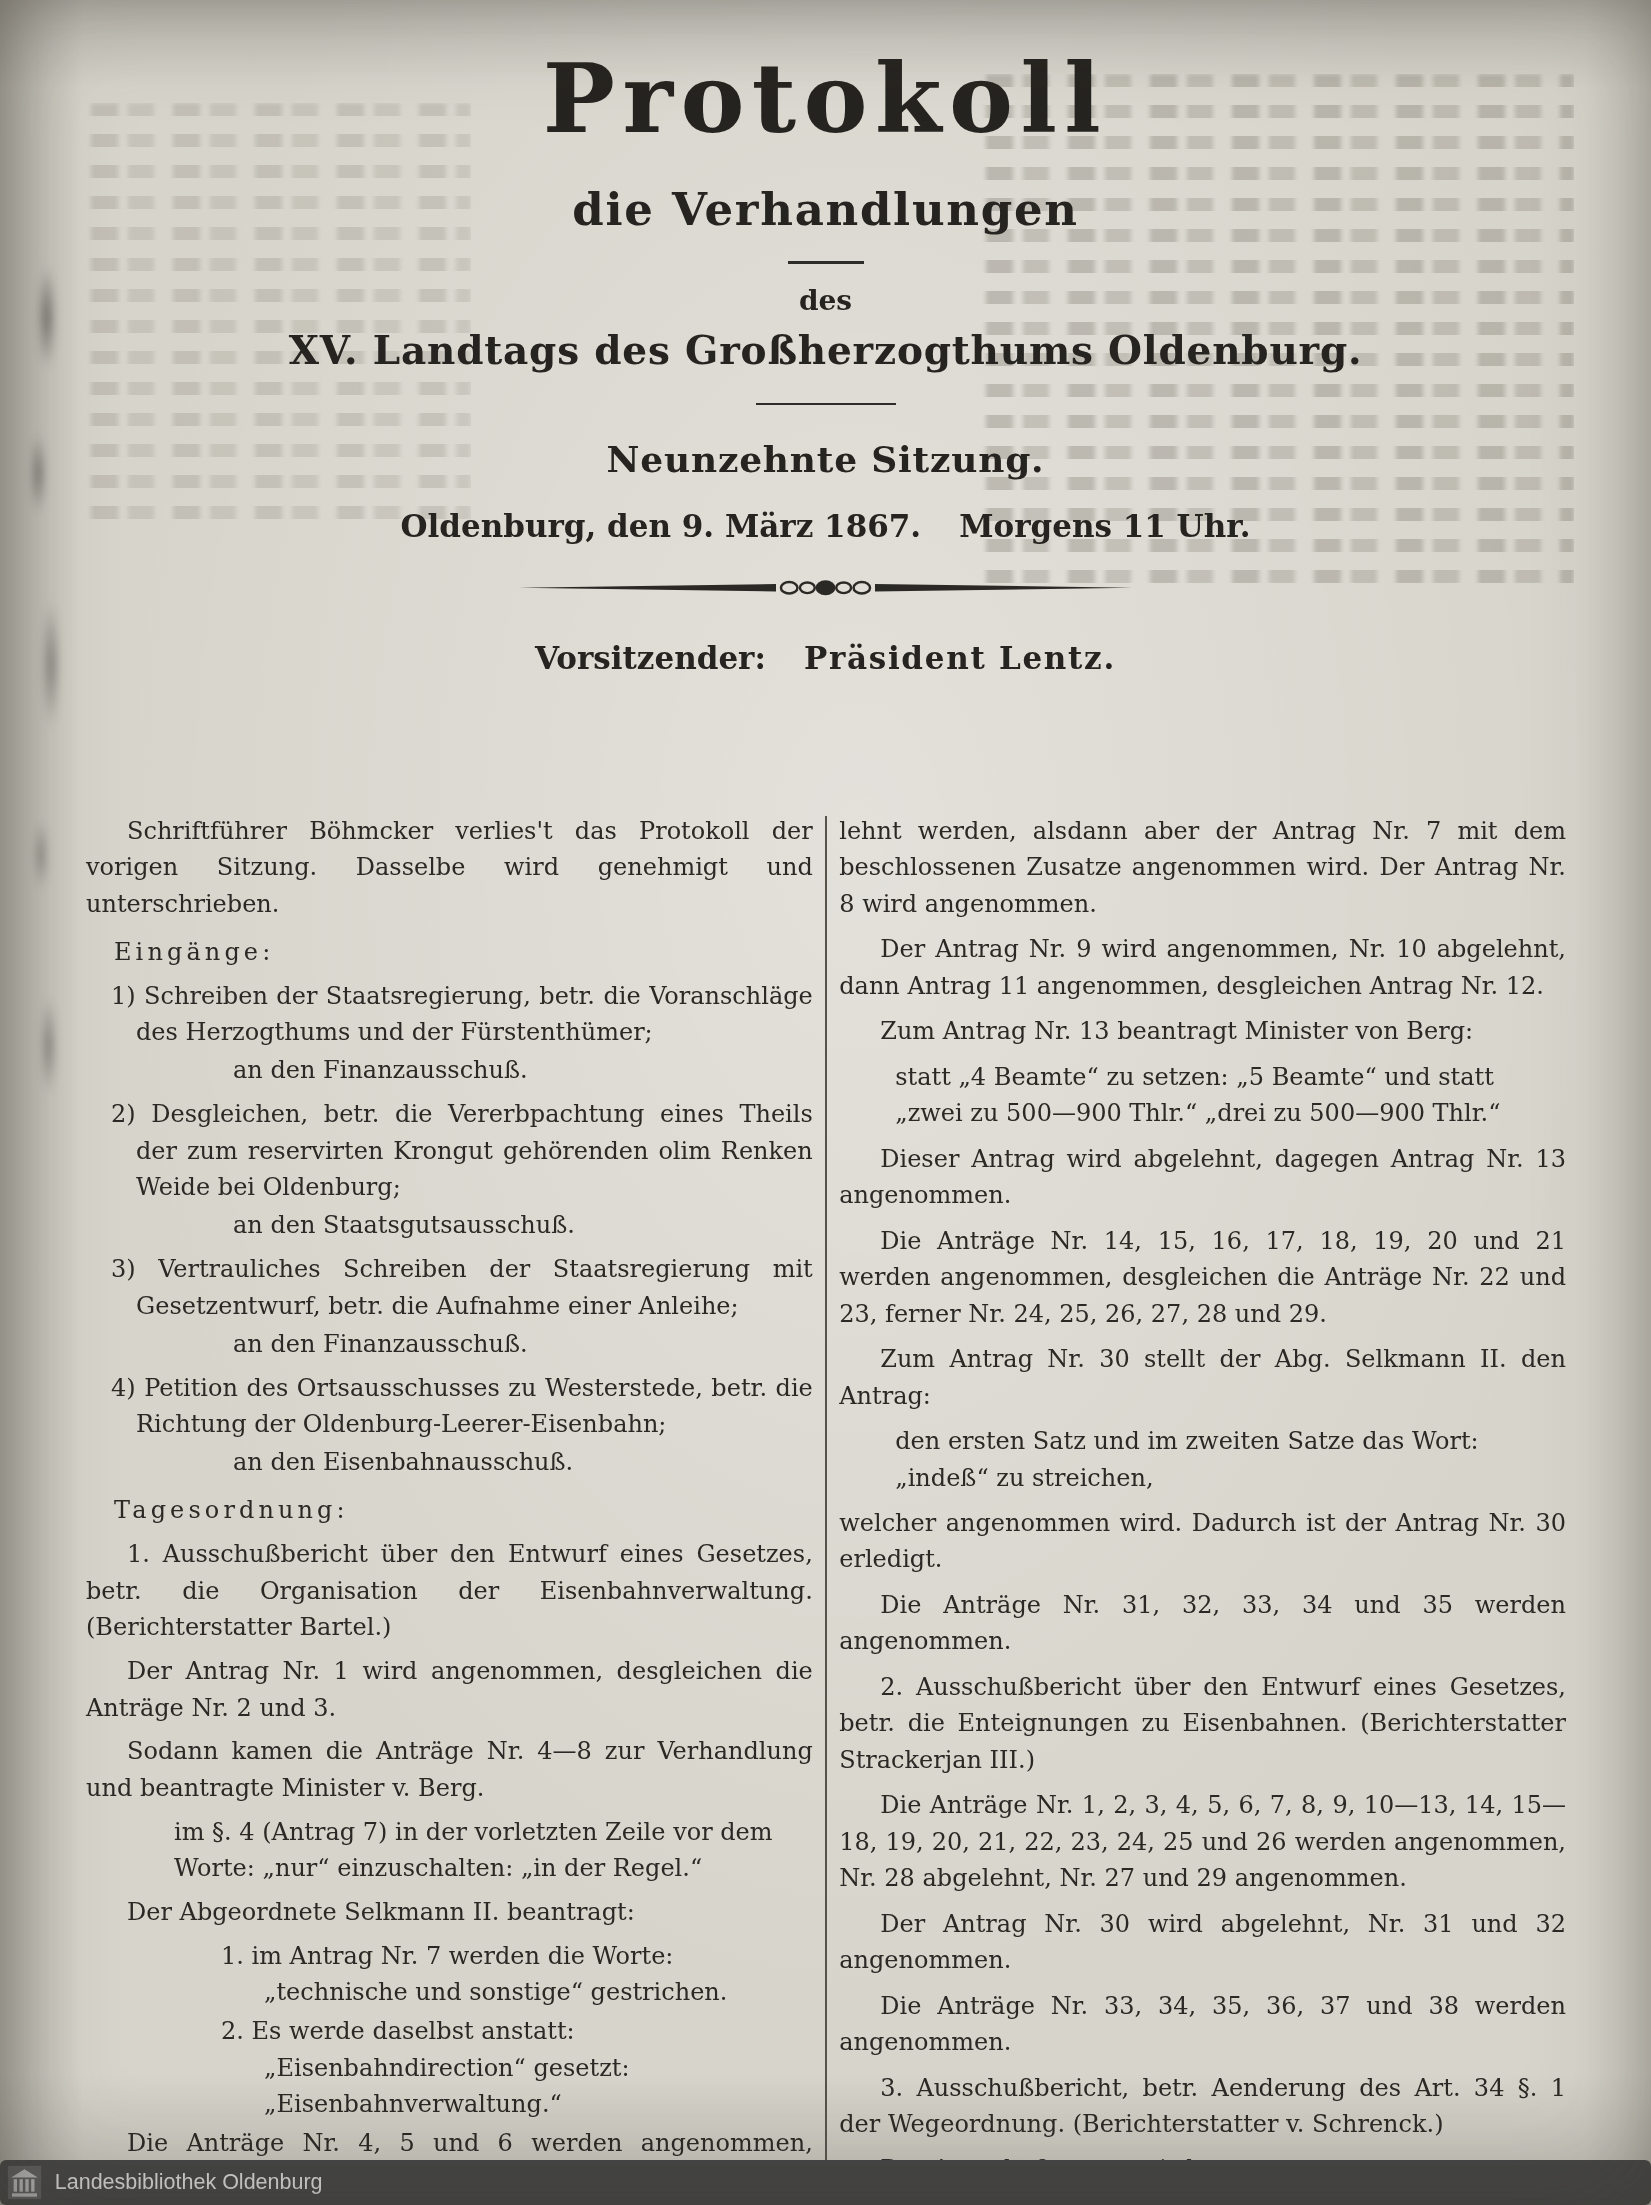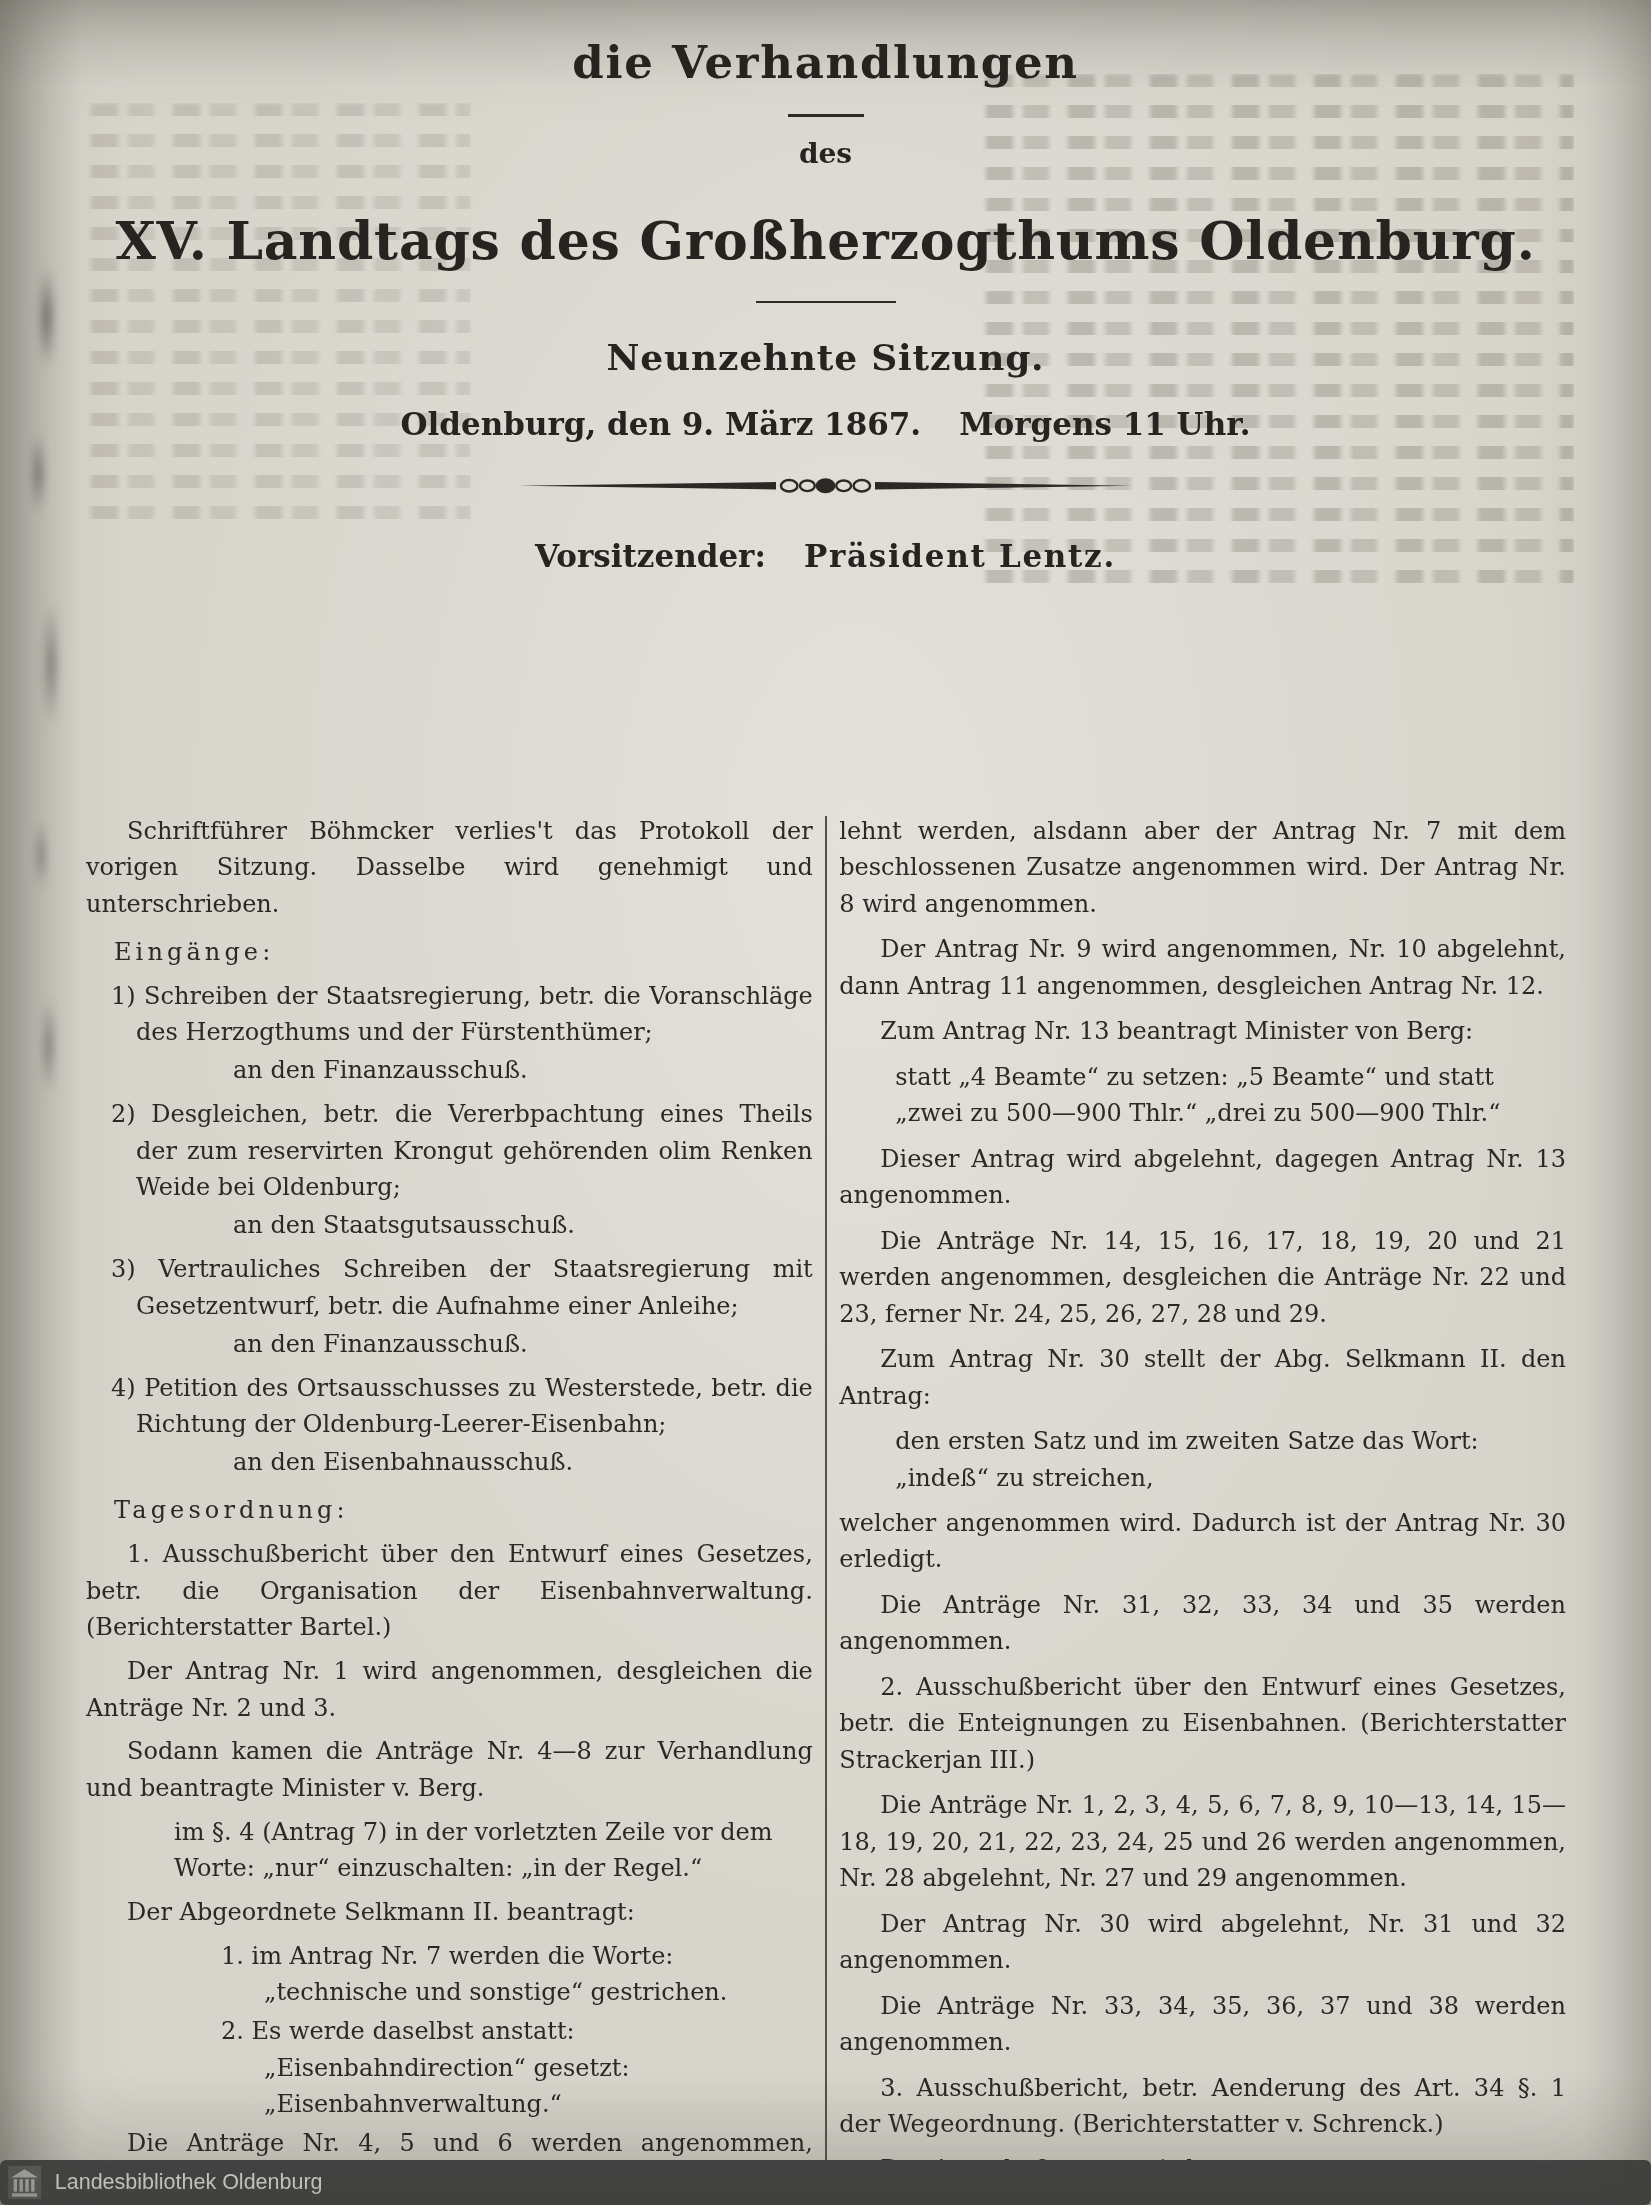--- a/index.html
+++ b/index.html
@@ -52,21 +52,21 @@
   
   .doc-header { position: absolute; top: 0; left: 0; width: 100%; text-align: center; }
   .fraktur { font-family: "DejaVu Serif", serif; font-weight: bold; color: #262420; }
   .title    { font-size: 96px; letter-spacing: 7.4px; margin: 51px 0 0; line-height: 1; }
   .over     { font-size: 30px;  margin-top: 33px; font-weight: bold; }
   .line1    { font-size: 45px;  margin-top: 36px; letter-spacing: 1.7px; }
   .rule     { height: 2.5px; background: #2e2c28; margin: 25px auto 0; }
   .rule-sm  { width: 76px; }
   .rule-md  { width: 140px; margin-top: 30px; }
   .des      { font-size: 28px; margin-top: 20px; font-weight: bold; }
-  .mainline { font-size: 52px; margin-top: 40px; letter-spacing: 0.8px; }
+  .mainline { font-size: 39px; margin-top: 10px; letter-spacing: 0.8px; }
   .session  { font-size: 36px; margin-top: 33px; letter-spacing: 0.8px; }
   .dateline { font-size: 31px; margin-top: 28px; display: flex; justify-content: center; gap: 38px; }
   .ornament { margin-top: 33px; }
   .chairman { font-size: 31px; margin-top: 38px; display: flex; justify-content: center; gap: 38px; }
   .chairman .name { letter-spacing: 1.7px; }
 
   
   .columns {
     position: absolute; top: 813px; left: 86px; width: 1480px;
     display: flex; align-items: stretch;
@@ -100,20 +100,21 @@
 </head>
 <body>
 
 <div class="page">
 
   <div class="bleed bleed-left"></div>
   <div class="bleed bleed-right"></div>
   <div class="smudge"></div>
 
   <header class="doc-header">
+    <h1 class="title fraktur">Protokoll</h1>
     <div class="line1 fraktur">die Verhandlungen</div>
     <div class="rule rule-sm"></div>
     <div class="des fraktur">des</div>
     <div class="mainline fraktur">XV. Landtags des Großherzogthums Oldenburg.</div>
     <div class="rule rule-md"></div>
     <div class="session fraktur">Neunzehnte Sitzung.</div>
     <div class="dateline fraktur">
       <span>Oldenburg, den 9. März 1867.</span>
       <span>Morgens 11 Uhr.</span>
     </div>

